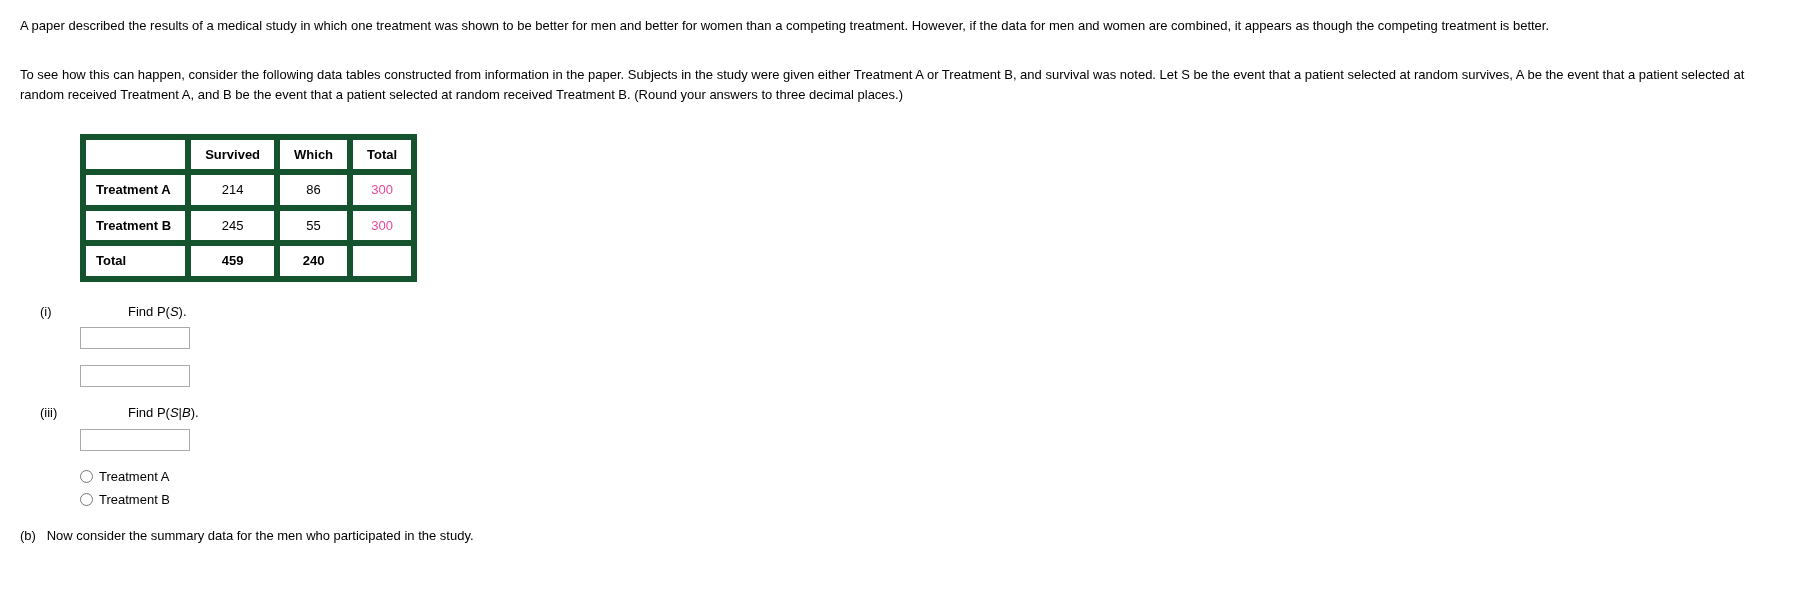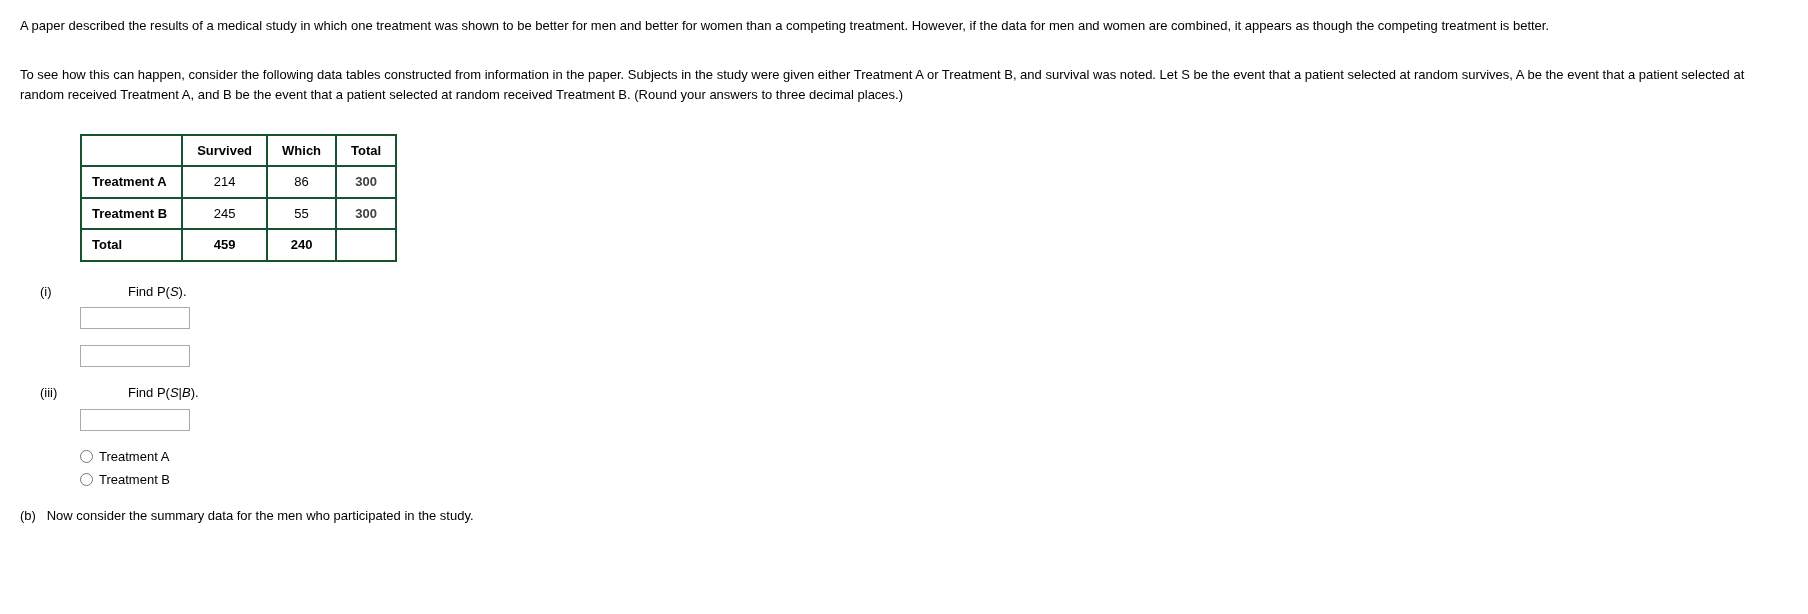--- a/index.html
+++ b/index.html
@@ -23,36 +23,36 @@
     }
     .table-container {
       margin-left: 60px;
       margin-bottom: 20px;
     }
     table {
       border-collapse: collapse;
       min-width: 280px;
     }
     table th, table td {
-      border: 2px solid #14532d;
+      border: 6px solid #14532d;
       padding: 5px 14px;
       text-align: center;
     }
     table th {
       font-weight: bold;
       background: #fff;
     }
     table td.row-label {
       text-align: left;
       font-weight: bold;
       padding-left: 10px;
     }
     .total-cell {
-      color: #404040;
-      font-weight: bold;
+      color: #ec4899;
+      font-weight: normal;
     }
     .total-row td {
       font-weight: bold;
       text-align: center;
     }
     .question-block {
       margin-left: 20px;
       margin-bottom: 16px;
     }
     .question-line {

